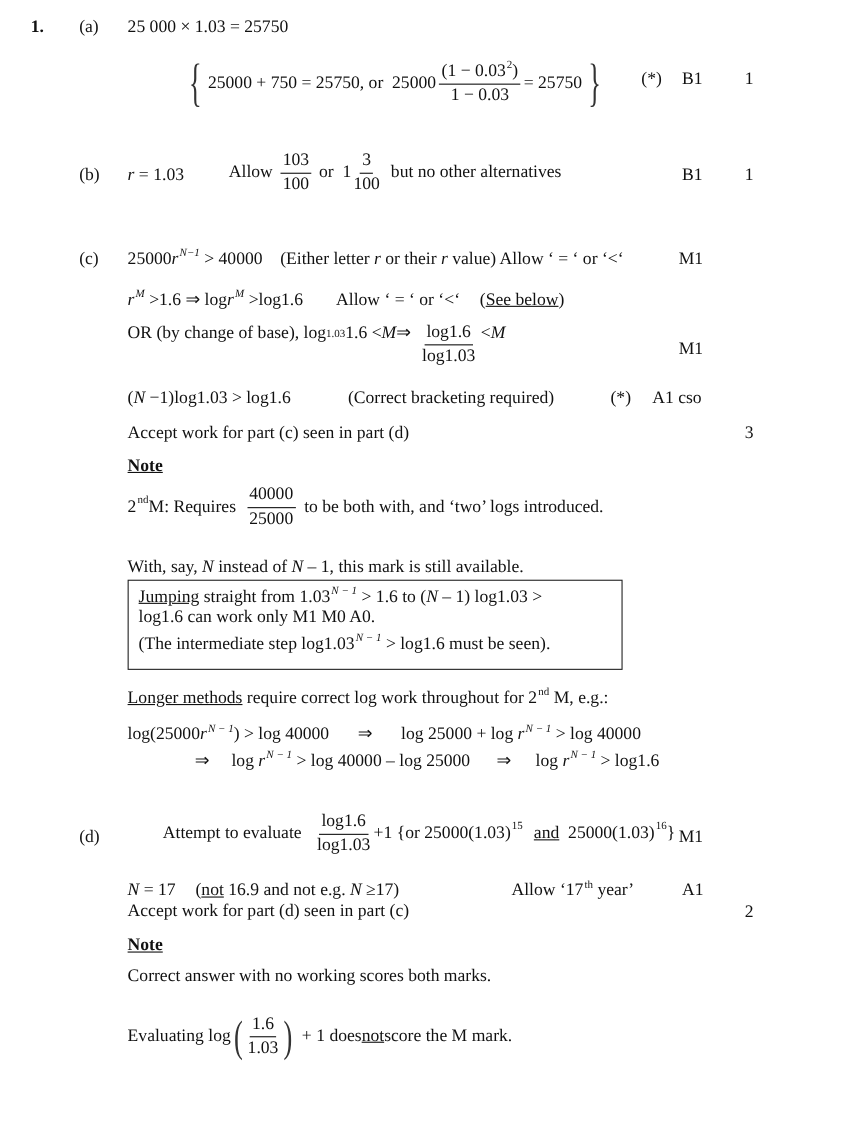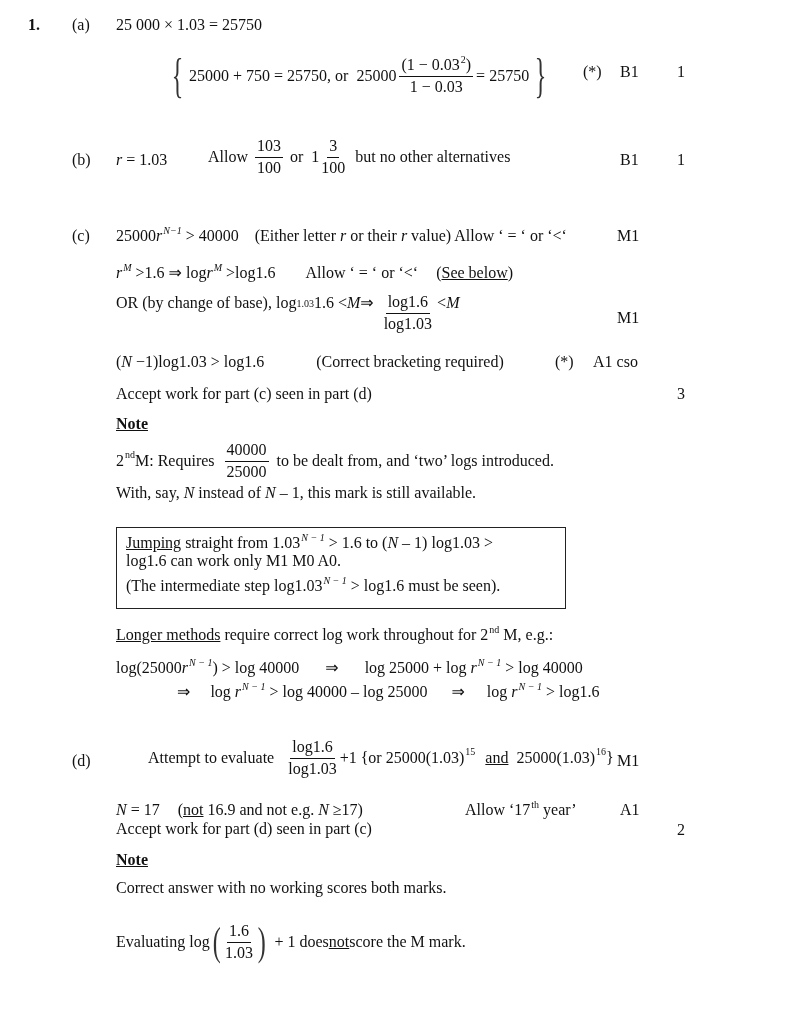--- a/index.html
+++ b/index.html
@@ -104,23 +104,23 @@
 <div class="abs b u" style="left:116px; top:415px;">Note</div>
 
 <div class="abs" style="left:116px; top:442px; display:flex; align-items:center;">
   <span>2</span>
     <sup>nd</sup>
     <span> M: Requires</span>
   <span class="frac" style="margin-left:10px; margin-right:8px;">
     <span class="num">40000</span>
     <span class="den">25000</span>
   </span>
-  <span>to be dealt from, and ‘two’ logs introduced.</span>
+  <span>to be both with, and ‘two’ logs introduced.</span>
 </div>
-<div class="abs" style="left:116px; top:484px;font-family:Liberation Serif, serif;">
+<div class="abs" style="left:116px; top:507px;font-family:Liberation Serif, serif;">
   <span>With, say, </span><i>N</i><span> instead of </span><i>N</i><span> – 1, this mark is still available.</span>
 </div>
 
 <div class="box">
   <div class="line">
     <span class="u">Jumping</span><span> straight from 1.03</span><sup class="it">N − 1</sup><span> &gt; 1.6 to (</span><i>N</i><span> – 1) log1.03 &gt;</span>
   </div>
   <div class="line">log1.6 can work only M1 M0 A0.</div>
   <div class="line" style="margin-top:6px;">
     <span>(The intermediate step log1.03</span><sup class="it">N − 1</sup><span> &gt; log1.6 must be seen).</span>

